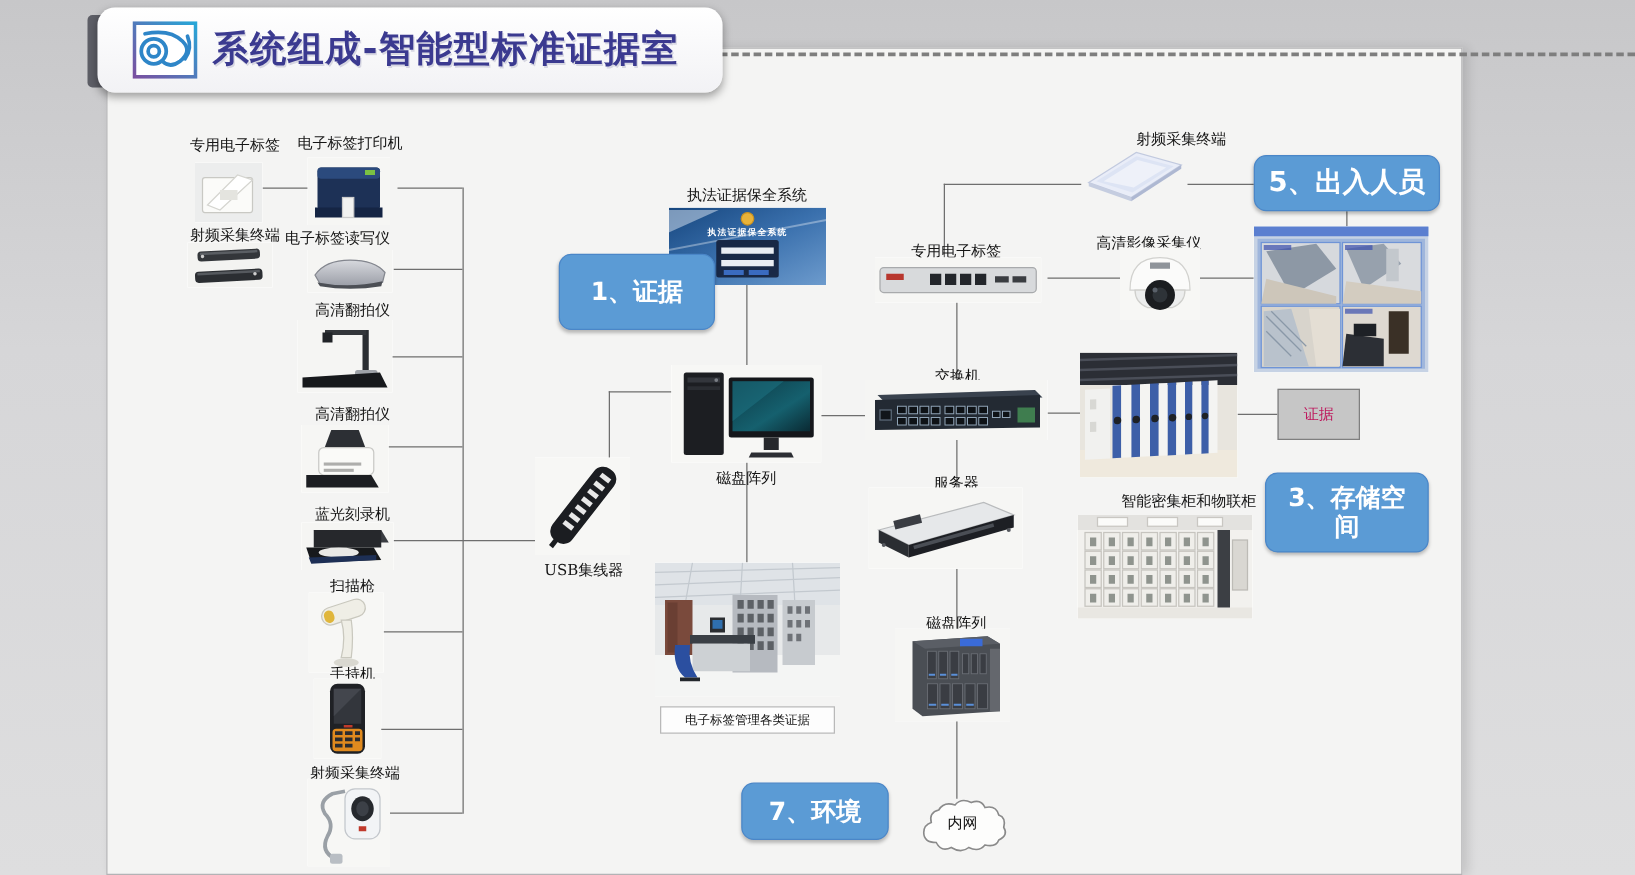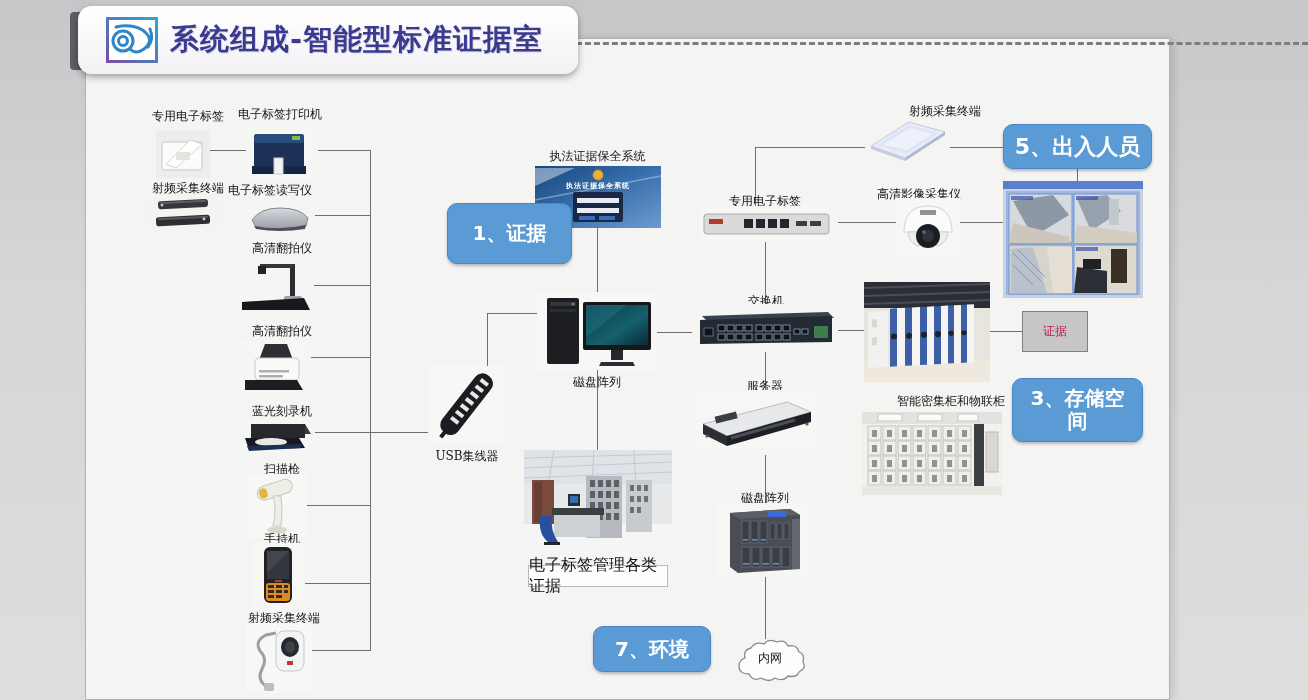--- a/index.html
+++ b/index.html
@@ -22,21 +22,21 @@
   .lh { position:absolute; height:1px; background:#6e6e6e; }
   .lv { position:absolute; width:1px; background:#6e6e6e; }
   .nlabel { position:absolute; font-family:"DejaVu Serif", serif; font-size:12px;
            color:#141414; text-align:center; white-space:nowrap; }
   .dev { position:absolute; background:#ffffff; overflow:hidden; }
   .dev svg { display:block; width:100%; height:100%; }
   .callout { position:absolute; background:#5b9bd5; border:1px solid #4a86c8; border-radius:10px;
            color:#ffffff; font-weight:bold; display:flex; align-items:center; justify-content:center;
            text-align:center; line-height:1.15; box-shadow:0 2px 3px rgba(0,0,0,.25); z-index:4; }
   .caption-box { position:absolute; background:#fdfdfd; border:1px solid #b9b9b9;
-           font-family:"DejaVu Serif", serif; font-size:16px; color:#141414;
+           font-family:"DejaVu Serif", serif; font-size:10px; color:#141414;
            display:flex; align-items:center; justify-content:center; }
   .evidence-box { position:absolute; background:#c6c6c6; border:1px solid #7f7f7f;
            font-family:"DejaVu Serif", serif; font-size:12px; color:#be185d;
            display:flex; align-items:center; justify-content:center; }
   .cloud-wrap { position:absolute; }
   .cloud-text { position:absolute; left:0; right:0; top:14px; text-align:center;
            font-family:"DejaVu Serif", serif; font-size:12px; color:#141414; }
 </style>
 </head>
 <body>

